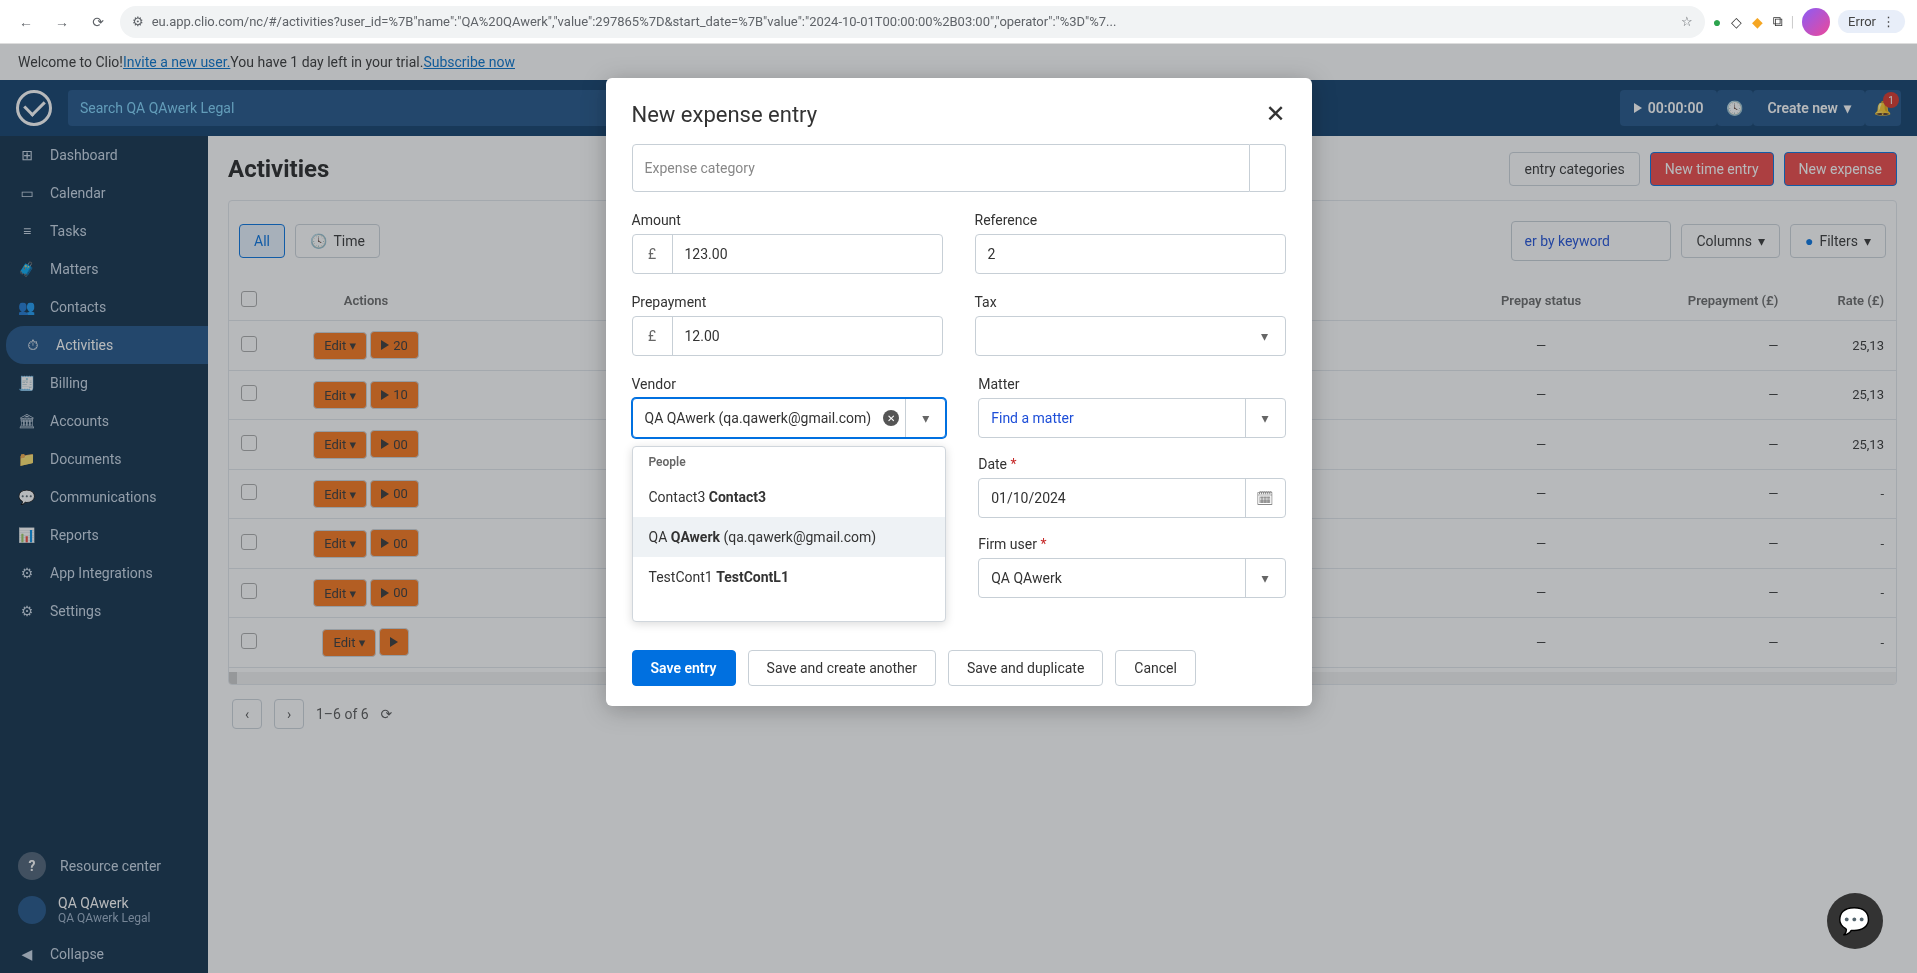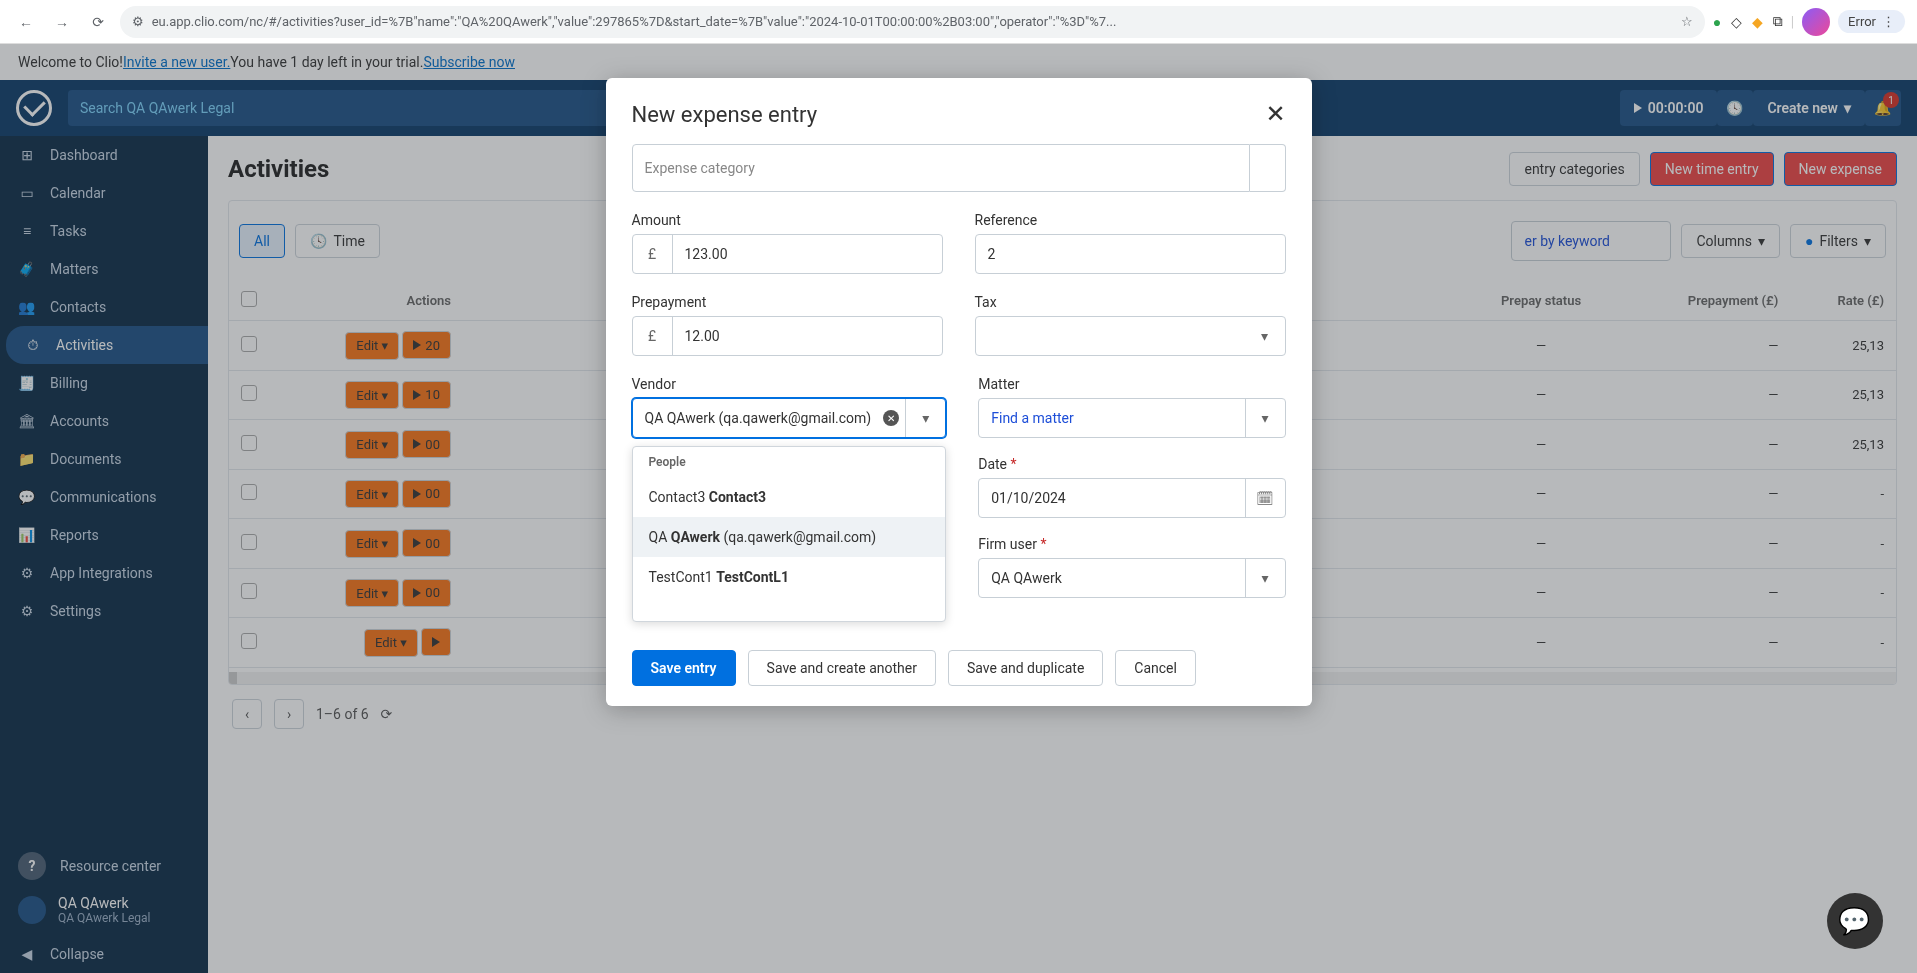--- a/index.html
+++ b/index.html
@@ -33,21 +33,21 @@
 .page-head{display:flex;align-items:center;gap:12px;margin-bottom:14px}
 .page-title{font-size:24px;font-weight:700;color:#222}
 .pill{height:34px;padding:0 14px;border:1px solid #ccd4db;border-radius:4px;display:inline-flex;align-items:center;gap:6px;background:#fff;color:#333;white-space:nowrap}
 .pill.primary{background:#ef4444;color:#fff;border-color:#0070e0}
 .tab-btn{height:34px;padding:0 14px;border:1px solid #ccd4db;border-radius:4px;display:flex;align-items:center;gap:6px;background:#fff}
 .tab-btn.active{background:#e7f1fd;border-color:#0070e0;color:#0070e0}
 .filter-row{display:flex;gap:10px;margin:10px 0;align-items:center}
 .filter-row .spacer{flex:1}
 .table-wrap{border:1px solid #e2e7ec;border-radius:4px;overflow:auto}
 table{width:100%;border-collapse:collapse}
-th,td{padding:10px 12px;text-align:right;border-bottom:1px solid #e2e7ec;font-size:13px;white-space:nowrap}
+th,td{padding:10px 12px;text-align:center;border-bottom:1px solid #e2e7ec;font-size:13px;white-space:nowrap}
 th{color:#666;font-weight:600}
 .edit-btn{height:28px;padding:0 10px;border:1px solid #ccd4db;border-radius:4px;background:#f97316;display:inline-flex;align-items:center;gap:4px}
 .play{width:0;height:0;border-left:8px solid #333;border-top:5px solid transparent;border-bottom:5px solid transparent;display:inline-block}
 .cb{width:16px;height:16px;border:1px solid #aaa;border-radius:3px;display:inline-block}
 .pager{display:flex;align-items:center;gap:12px;padding:14px 4px;color:#555}
 .pg-btn{width:30px;height:30px;border:1px solid #ccd4db;border-radius:4px;display:flex;align-items:center;justify-content:center}
 .overlay{position:fixed;inset:44px 0 0 0;background:rgba(50,55,60,0.35)}
 .modal{position:fixed;left:50%;top:78px;transform:translateX(-50%);width:706px;background:#fff;border-radius:6px;box-shadow:0 4px 24px rgba(0,0,0,0.25);display:flex;flex-direction:column;max-height:680px}
 .m-head{padding:22px 26px 10px;display:flex;align-items:center}
 .m-title{font-size:22px;font-weight:400}

